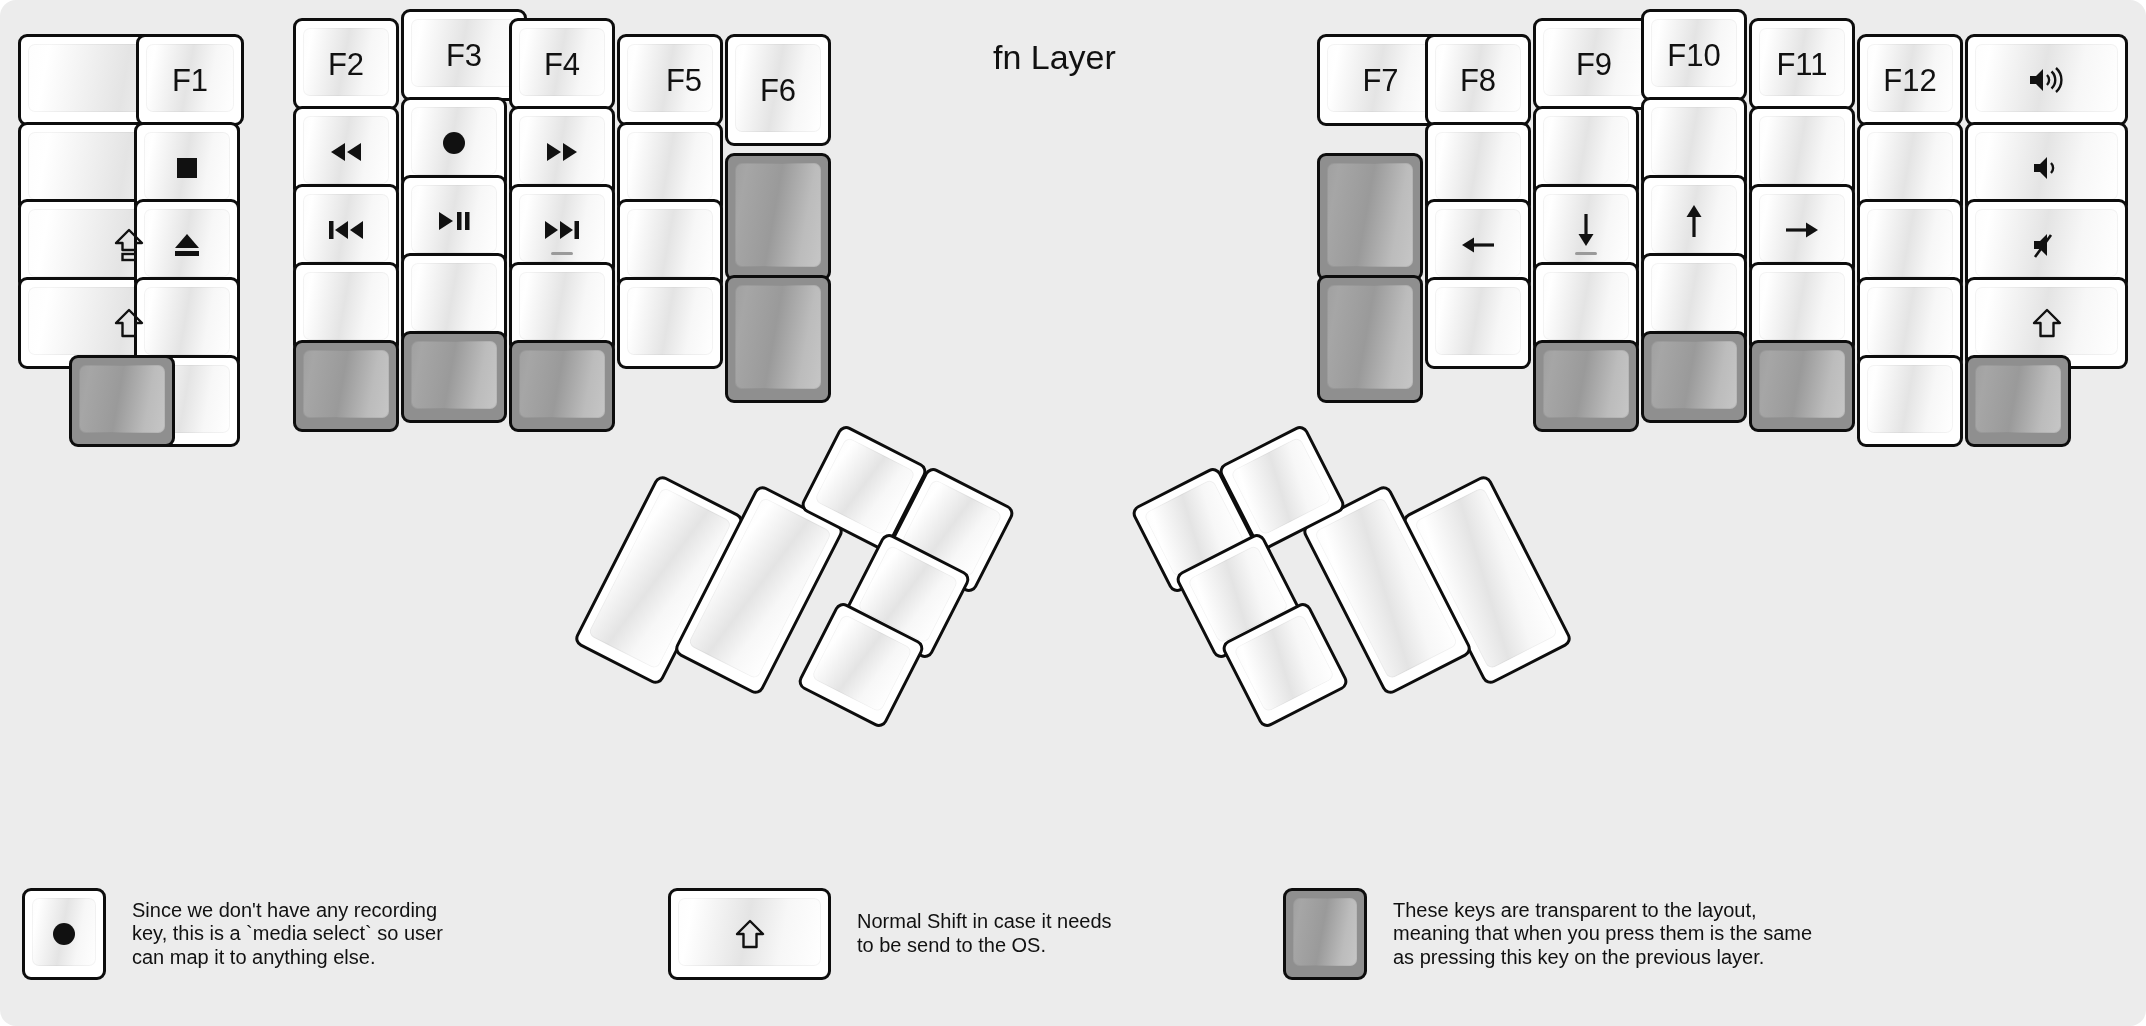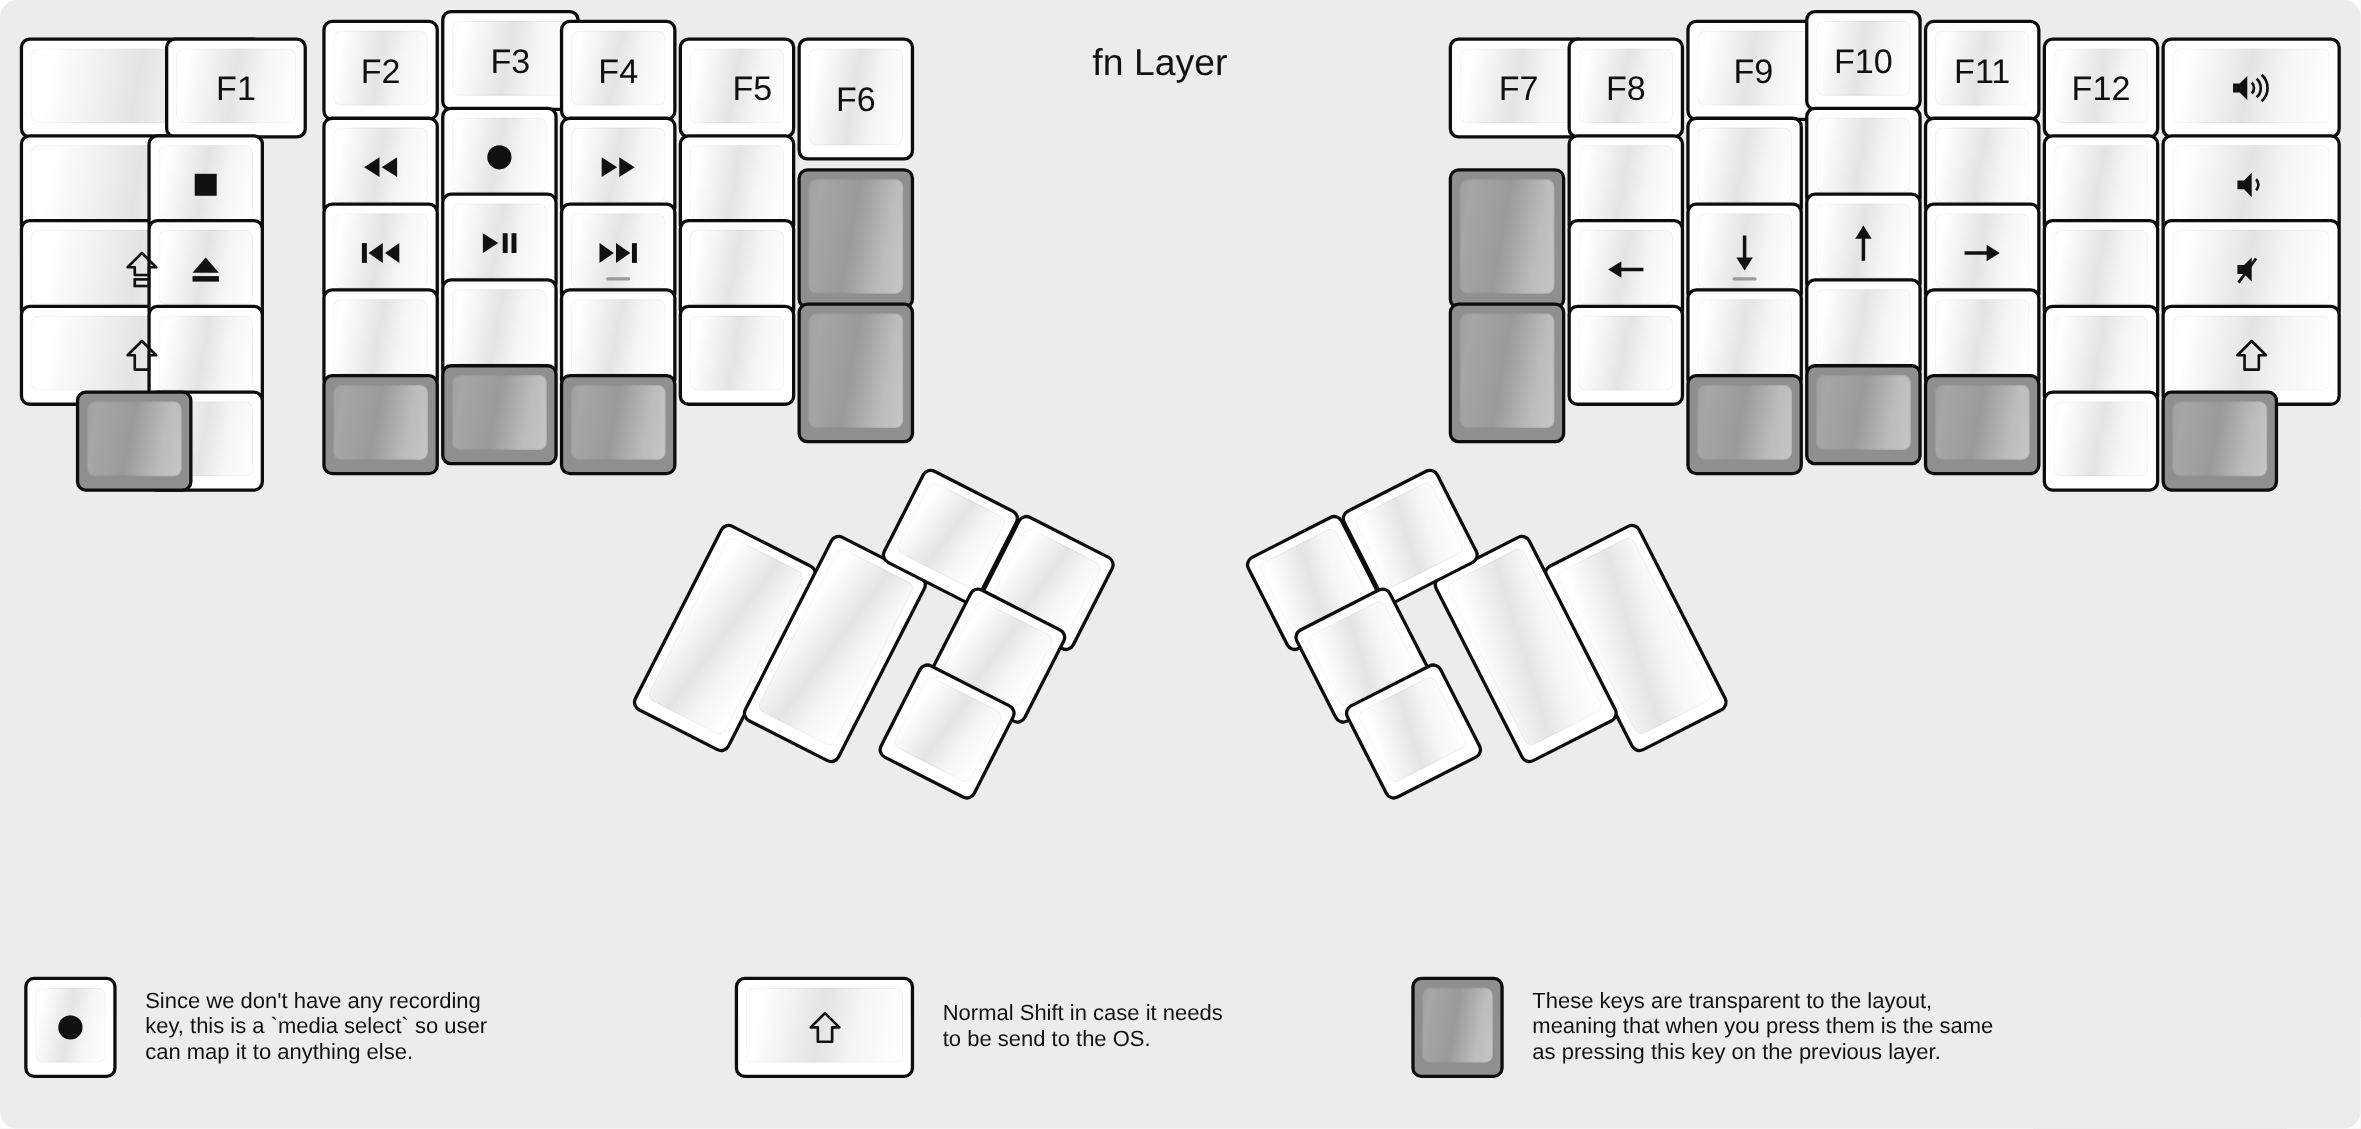--- a/index.html
+++ b/index.html
@@ -122,21 +122,21 @@
     </div>
     <div class="key icon" style="left:18px;top:277px;width:222px;height:92px;">
       <span class="cap"></span>
       <span class="lbl">
         <svg class="gly" width="30" height="32" viewBox="0 0 30 32">
           <path d="M15 3 L28 16 L21.5 16 L21.5 29 L8.5 29 L8.5 16 L2 16 Z" fill="none" stroke="#111" stroke-width="2.4" stroke-linejoin="round"></path>
         </svg>
       </span>
     </div>
 
-    <div class="key" style="left:150px;top:34px;width:129px;height:92px;">
+    <div class="key" style="left:136px;top:34px;width:108px;height:92px;">
       <span class="cap"></span>
       <span class="lbl">F1</span>
     </div>
     <div class="key icon" style="left:134px;top:122px;width:106px;height:92px;">
       <span class="cap"></span>
       <span class="lbl">
         <svg class="gly" width="26" height="26" viewBox="0 0 26 26">
             <rect x="3" y="3" width="20" height="20" fill="#111"></rect>
           </svg>
       </span>

